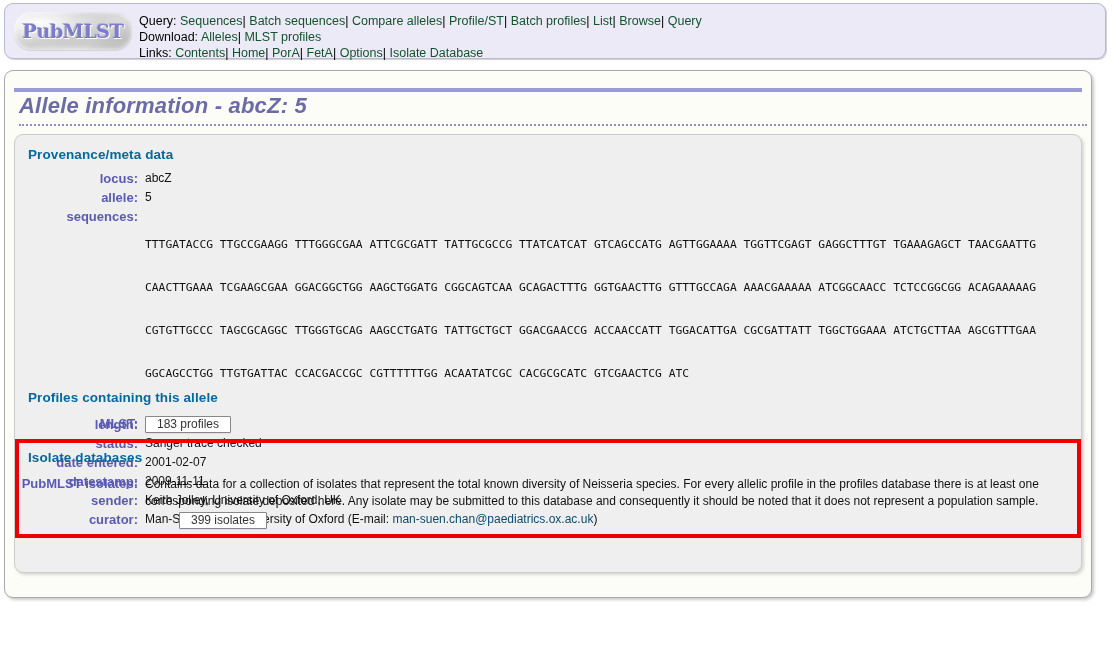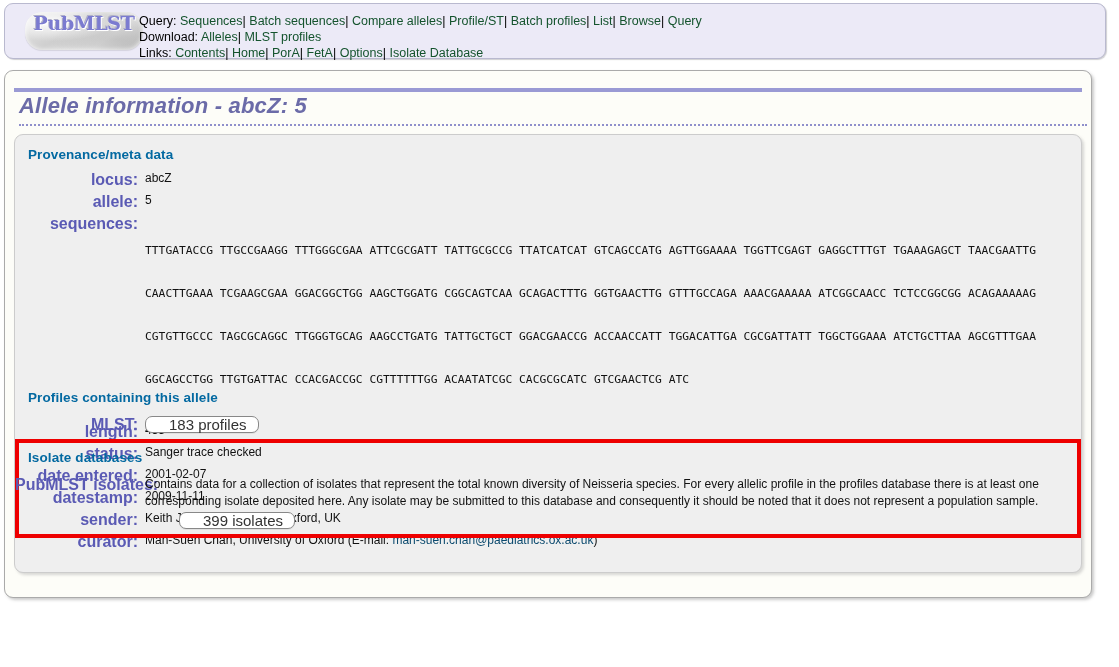--- a/index.html
+++ b/index.html
@@ -25,32 +25,32 @@
     width: 1102px;
     height: 56px;
     background: #eceaf7;
     border: 1px solid #b9b9cf;
     border-radius: 9px;
     box-sizing: border-box;
     box-shadow: 1px 1px 1px rgba(120,120,130,0.35);
   }
   .logo {
     position: absolute;
-    left: 20px;
+    left: 9px;
     top: 8px;
     width: 118px;
     height: 38px;
     border-radius: 17px;
     background:
       radial-gradient(ellipse at 22% 28%, rgba(255,255,255,0.95) 0%, rgba(255,255,255,0) 48%),
       radial-gradient(ellipse at 78% 72%, rgba(150,150,150,0.30) 0%, rgba(255,255,255,0) 52%),
       linear-gradient(145deg, #e6e6e6 0%, #cfcfcf 40%, #dcdcdc 70%, #c2c2c2 100%);
     box-shadow: inset 0 0 5px rgba(255,255,255,0.9), 0 1px 1px rgba(0,0,0,0.10);
     display: flex;
-    align-items: flex-start;
+    align-items: center;
     justify-content: center;
     overflow: hidden;
   }
   .logo-text {
     font-family: "DejaVu Serif", serif;
     font-weight: bold;
     font-size: 19px;
     letter-spacing: -0.4px;
     color: #7b7bd0;
     text-shadow:
@@ -137,21 +137,21 @@
   .field-row {
     display: flex;
     align-items: flex-start;
   }
   .field-label {
     width: 130px;
     flex: 0 0 130px;
     text-align: right;
     color: #5a5ab4;
     font-weight: bold;
-    font-size: 16px;
+    font-size: 13px;
     padding-right: 7px;
     box-sizing: border-box;
     white-space: nowrap;
   }
   .field-value {
     font-size: 12px;
     color: #111111;
   }
   .field-value a { color: #0c4a6e; text-decoration: none; }
 
@@ -161,23 +161,23 @@
     line-height: 14.4px;
     letter-spacing: 0px;
     white-space: pre;
     color: #111111;
   }
 
   .count-button {
     display: inline-block;
     background: #ffffff;
     border: 1px solid #888888;
-    border-radius: 7px;
-    padding: 2px 11px 2px 23px;
-    font-size: 15px;
+    border-radius: 1px;
+    padding: 2px 11px 2px 11px;
+    font-size: 12px;
     color: #333333;
     line-height: 11px;
     cursor: pointer;
     box-shadow: 0 1px 0 rgba(0,0,0,0.06);
   }
 
   
   .prov-head   { position: absolute; left: 13px;  top: 12px; }
   .rows-prov   { position: absolute; left: 0px;   top: 36px; width: 100%; }
   .row-gap     { margin-bottom: 4px; }

